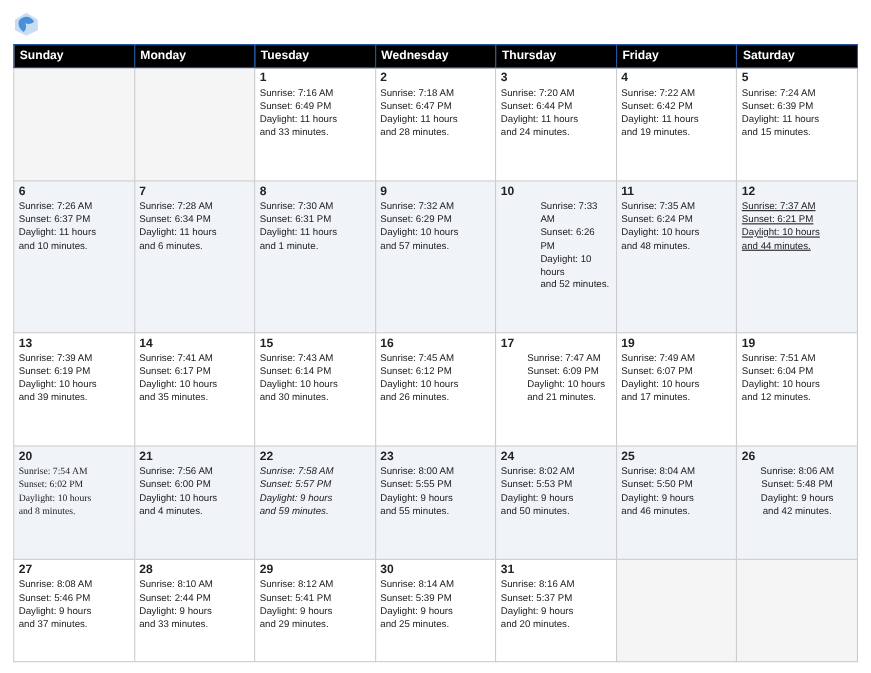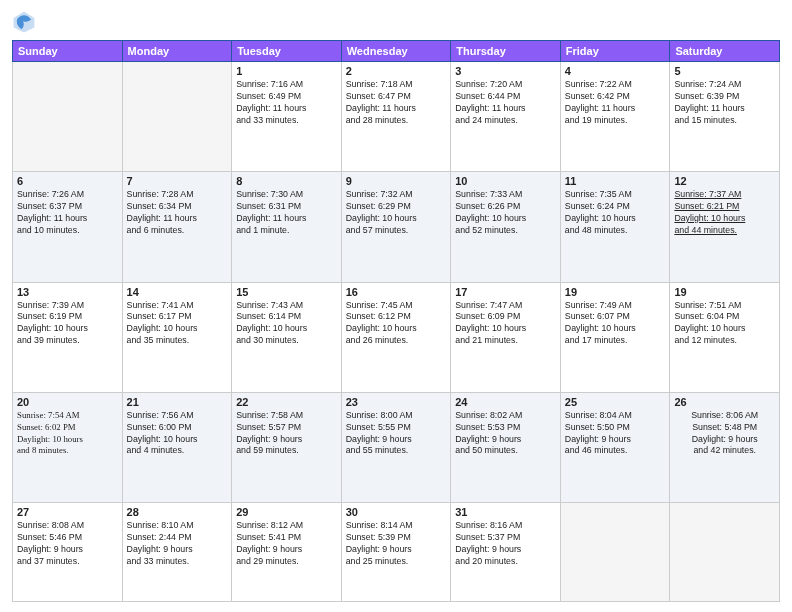--- a/index.html
+++ b/index.html
@@ -50,21 +50,21 @@
       font-size: 14px;
       color: #444;
     }
     .calendar {
       flex: 1;
       border-collapse: collapse;
       width: 100%;
       font-size: 9.5px;
     }
     .calendar th {
-      background: #8b5cf6;
+      background: #000000;
       color: #fff;
       text-align: left;
       padding: 4px 5px;
       font-size: 11px;
       font-weight: bold;
       border: 1px solid #2557a0;
     }
     .calendar td {
       border: 1px solid #ccc;
       vertical-align: top;
@@ -192,21 +192,21 @@
           </td>
           <td>
             <span class="day-num">9</span>
             <div class="day-info" style="white-space: pre-line;">Sunrise: 7:32 AM
 Sunset: 6:29 PM
 Daylight: 10 hours
 and 57 minutes.</div>
           </td>
           <td>
             <span class="day-num">10</span>
-            <div class="day-info" style="white-space: pre-line;">Sunrise: 7:33 AM
+            <div class="day-info" style="white-space: pre-line; margin-left: 36px;">Sunrise: 7:33 AM
 Sunset: 6:26 PM
 Daylight: 10 hours
 and 52 minutes.</div>
           </td>
           <td>
             <span class="day-num">11</span>
             <div class="day-info" style="white-space: pre-line;">Sunrise: 7:35 AM
 Sunset: 6:24 PM
 Daylight: 10 hours
 and 48 minutes.</div>
@@ -243,21 +243,21 @@
           </td>
           <td>
             <span class="day-num">16</span>
             <div class="day-info" style="white-space: pre-line;">Sunrise: 7:45 AM
 Sunset: 6:12 PM
 Daylight: 10 hours
 and 26 minutes.</div>
           </td>
           <td>
             <span class="day-num">17</span>
-            <div class="day-info" style="white-space: pre-line;">Sunrise: 7:47 AM
+            <div class="day-info" style="white-space: pre-line; margin-left: 24px;">Sunrise: 7:47 AM
 Sunset: 6:09 PM
 Daylight: 10 hours
 and 21 minutes.</div>
           </td>
           <td>
             <span class="day-num">19</span>
             <div class="day-info" style="white-space: pre-line;">Sunrise: 7:49 AM
 Sunset: 6:07 PM
 Daylight: 10 hours
 and 17 minutes.</div>
@@ -280,21 +280,21 @@
           </td>
           <td>
             <span class="day-num">21</span>
             <div class="day-info" style="white-space: pre-line;">Sunrise: 7:56 AM
 Sunset: 6:00 PM
 Daylight: 10 hours
 and 4 minutes.</div>
           </td>
           <td>
             <span class="day-num">22</span>
-            <div class="day-info" style="white-space: pre-line;">Sunrise: 7:58 AM
+            <div class="day-info" style="white-space: pre-line; font-style: italic;">Sunrise: 7:58 AM
 Sunset: 5:57 PM
 Daylight: 9 hours
 and 59 minutes.</div>
           </td>
           <td>
             <span class="day-num">23</span>
             <div class="day-info" style="white-space: pre-line;">Sunrise: 8:00 AM
 Sunset: 5:55 PM
 Daylight: 9 hours
 and 55 minutes.</div>

